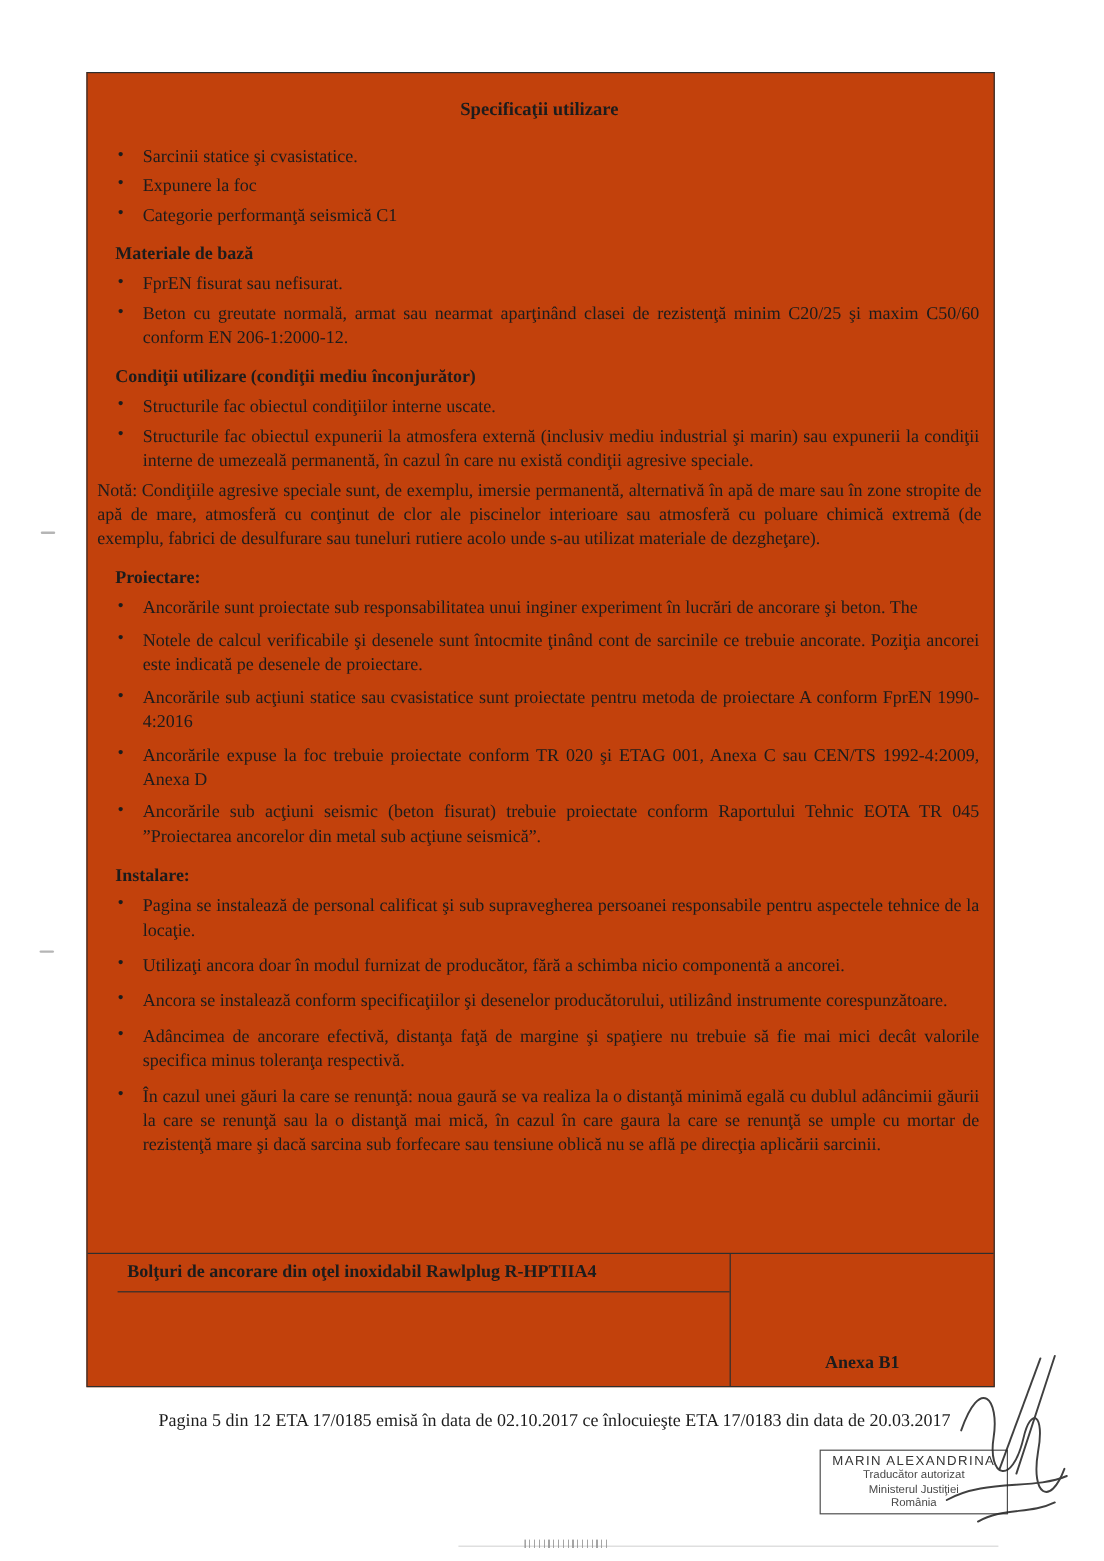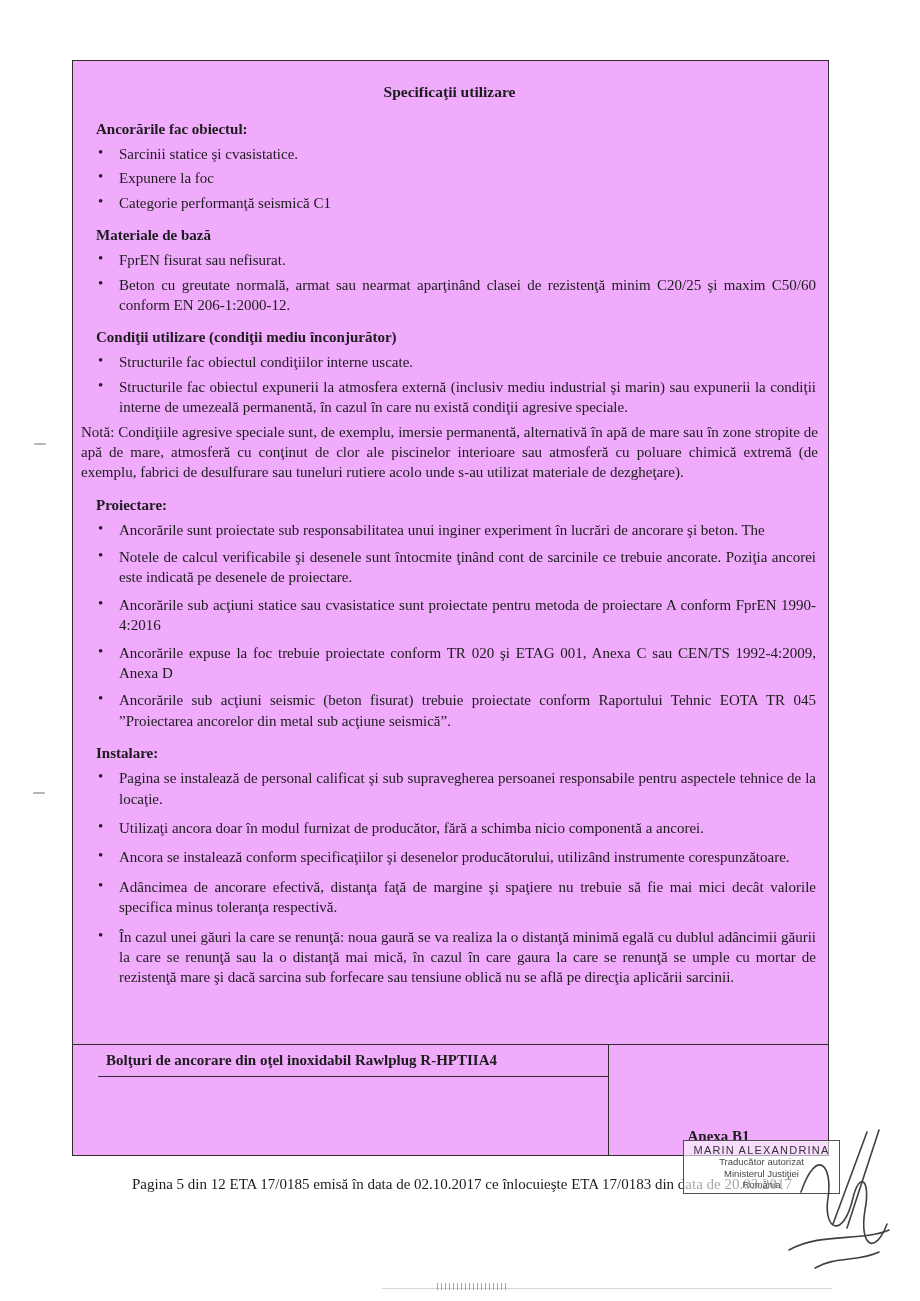--- a/index.html
+++ b/index.html
@@ -3,21 +3,21 @@
 <meta charset="utf-8">
 <style>
   html,body { margin:0; padding:0; }
   body {
     width:920px; height:1301px; position:relative;
     background:#ffffff; color:#1c1c1c;
     font-family:"Liberation Serif", serif; font-size:15px;
   }
   .frame {
     position:absolute; left:72px; top:60px; width:757px; height:1096px;
-    border:1.5px solid #2e2e2e; box-sizing:border-box; background:#f0abfc;
+    border:1.5px solid #2e2e2e; box-sizing:border-box; background:#c2410c;
   }
   .inner { padding:16px 10px 0 8px; }
   .doc-title { text-align:center; font-weight:bold; font-size:15.5px; margin:6px 0 20px 0; }
   .sec { margin:0 0 13px 0; }
   .sec-h { font-weight:bold; font-size:15px; margin:14px 0 6px 15px; }
   .bullet { display:flex; margin:0 2px 4px 17px; }
   .sec-proiectare .bullet { margin-bottom:7px; }
   .sec-instalare .bullet { margin-bottom:9px; }
   .dot { flex:0 0 21px; width:21px; }
   .bt { flex:1; text-align:justify; line-height:1.36; }
@@ -28,21 +28,21 @@
   .ft-left { position:absolute; left:0; top:0; bottom:0; width:536px; border-right:1.5px solid #2e2e2e; box-sizing:border-box; }
   .ft-row1 { height:32px; border-bottom:1.5px solid #2e2e2e; box-sizing:border-box; display:flex; align-items:center; padding-left:8px; font-weight:bold;margin-left:25px; }
   .ft-row2 { padding:14px 8px 0 8px; line-height:1.3; }
   .ft-row2 .b1 { font-weight:bold; }
   .ft-right { position:absolute; right:0; bottom:10px; width:219px; text-align:center; font-weight:bold; }
 
   .page-footer { position:absolute; left:72px; top:1176px; width:780px; font-size:15px;text-align:center; }
 
   
   .stamp {
-    position:absolute; left:683px; top:1140px; width:157px; height:54px;
+    position:absolute; left:683px; top:1208px; width:157px; height:54px;
     border:1.5px solid #4f4f4f; box-sizing:border-box; text-align:center;
     color:#3c3c3c; background:rgba(255,255,255,0.6); padding-top:3px;
   }
   .stamp-name { font-size:11px; letter-spacing:1.2px; font-family:"Liberation Sans", sans-serif; color:#333; }
   .stamp-line { font-size:9.5px; line-height:1.22; color:#474747; font-family:"Liberation Sans", sans-serif; }
 
   .signature { position:absolute; left:775px; top:1128px; width:118px; height:150px; pointer-events:none; }
 
   
   .margin-dash { position:absolute; width:12px; height:2px; background:#8d8d8d; opacity:.65; border-radius:1px; }
@@ -56,21 +56,20 @@
 </style>
 </head>
 <body>
 
 <div class="frame">
   <div class="inner">
 
     <div class="doc-title">Specificaţii utilizare</div>
 
     <div class="sec">
-      <div class="sec-h">Ancorările fac obiectul:</div>
       <div class="bullet">
           <span class="dot">•</span>
           <span class="bt">Sarcinii statice şi cvasistatice.</span>
         </div>
       <div class="bullet">
           <span class="dot">•</span>
           <span class="bt">Expunere la foc</span>
         </div>
       <div class="bullet">
           <span class="dot">•</span>

